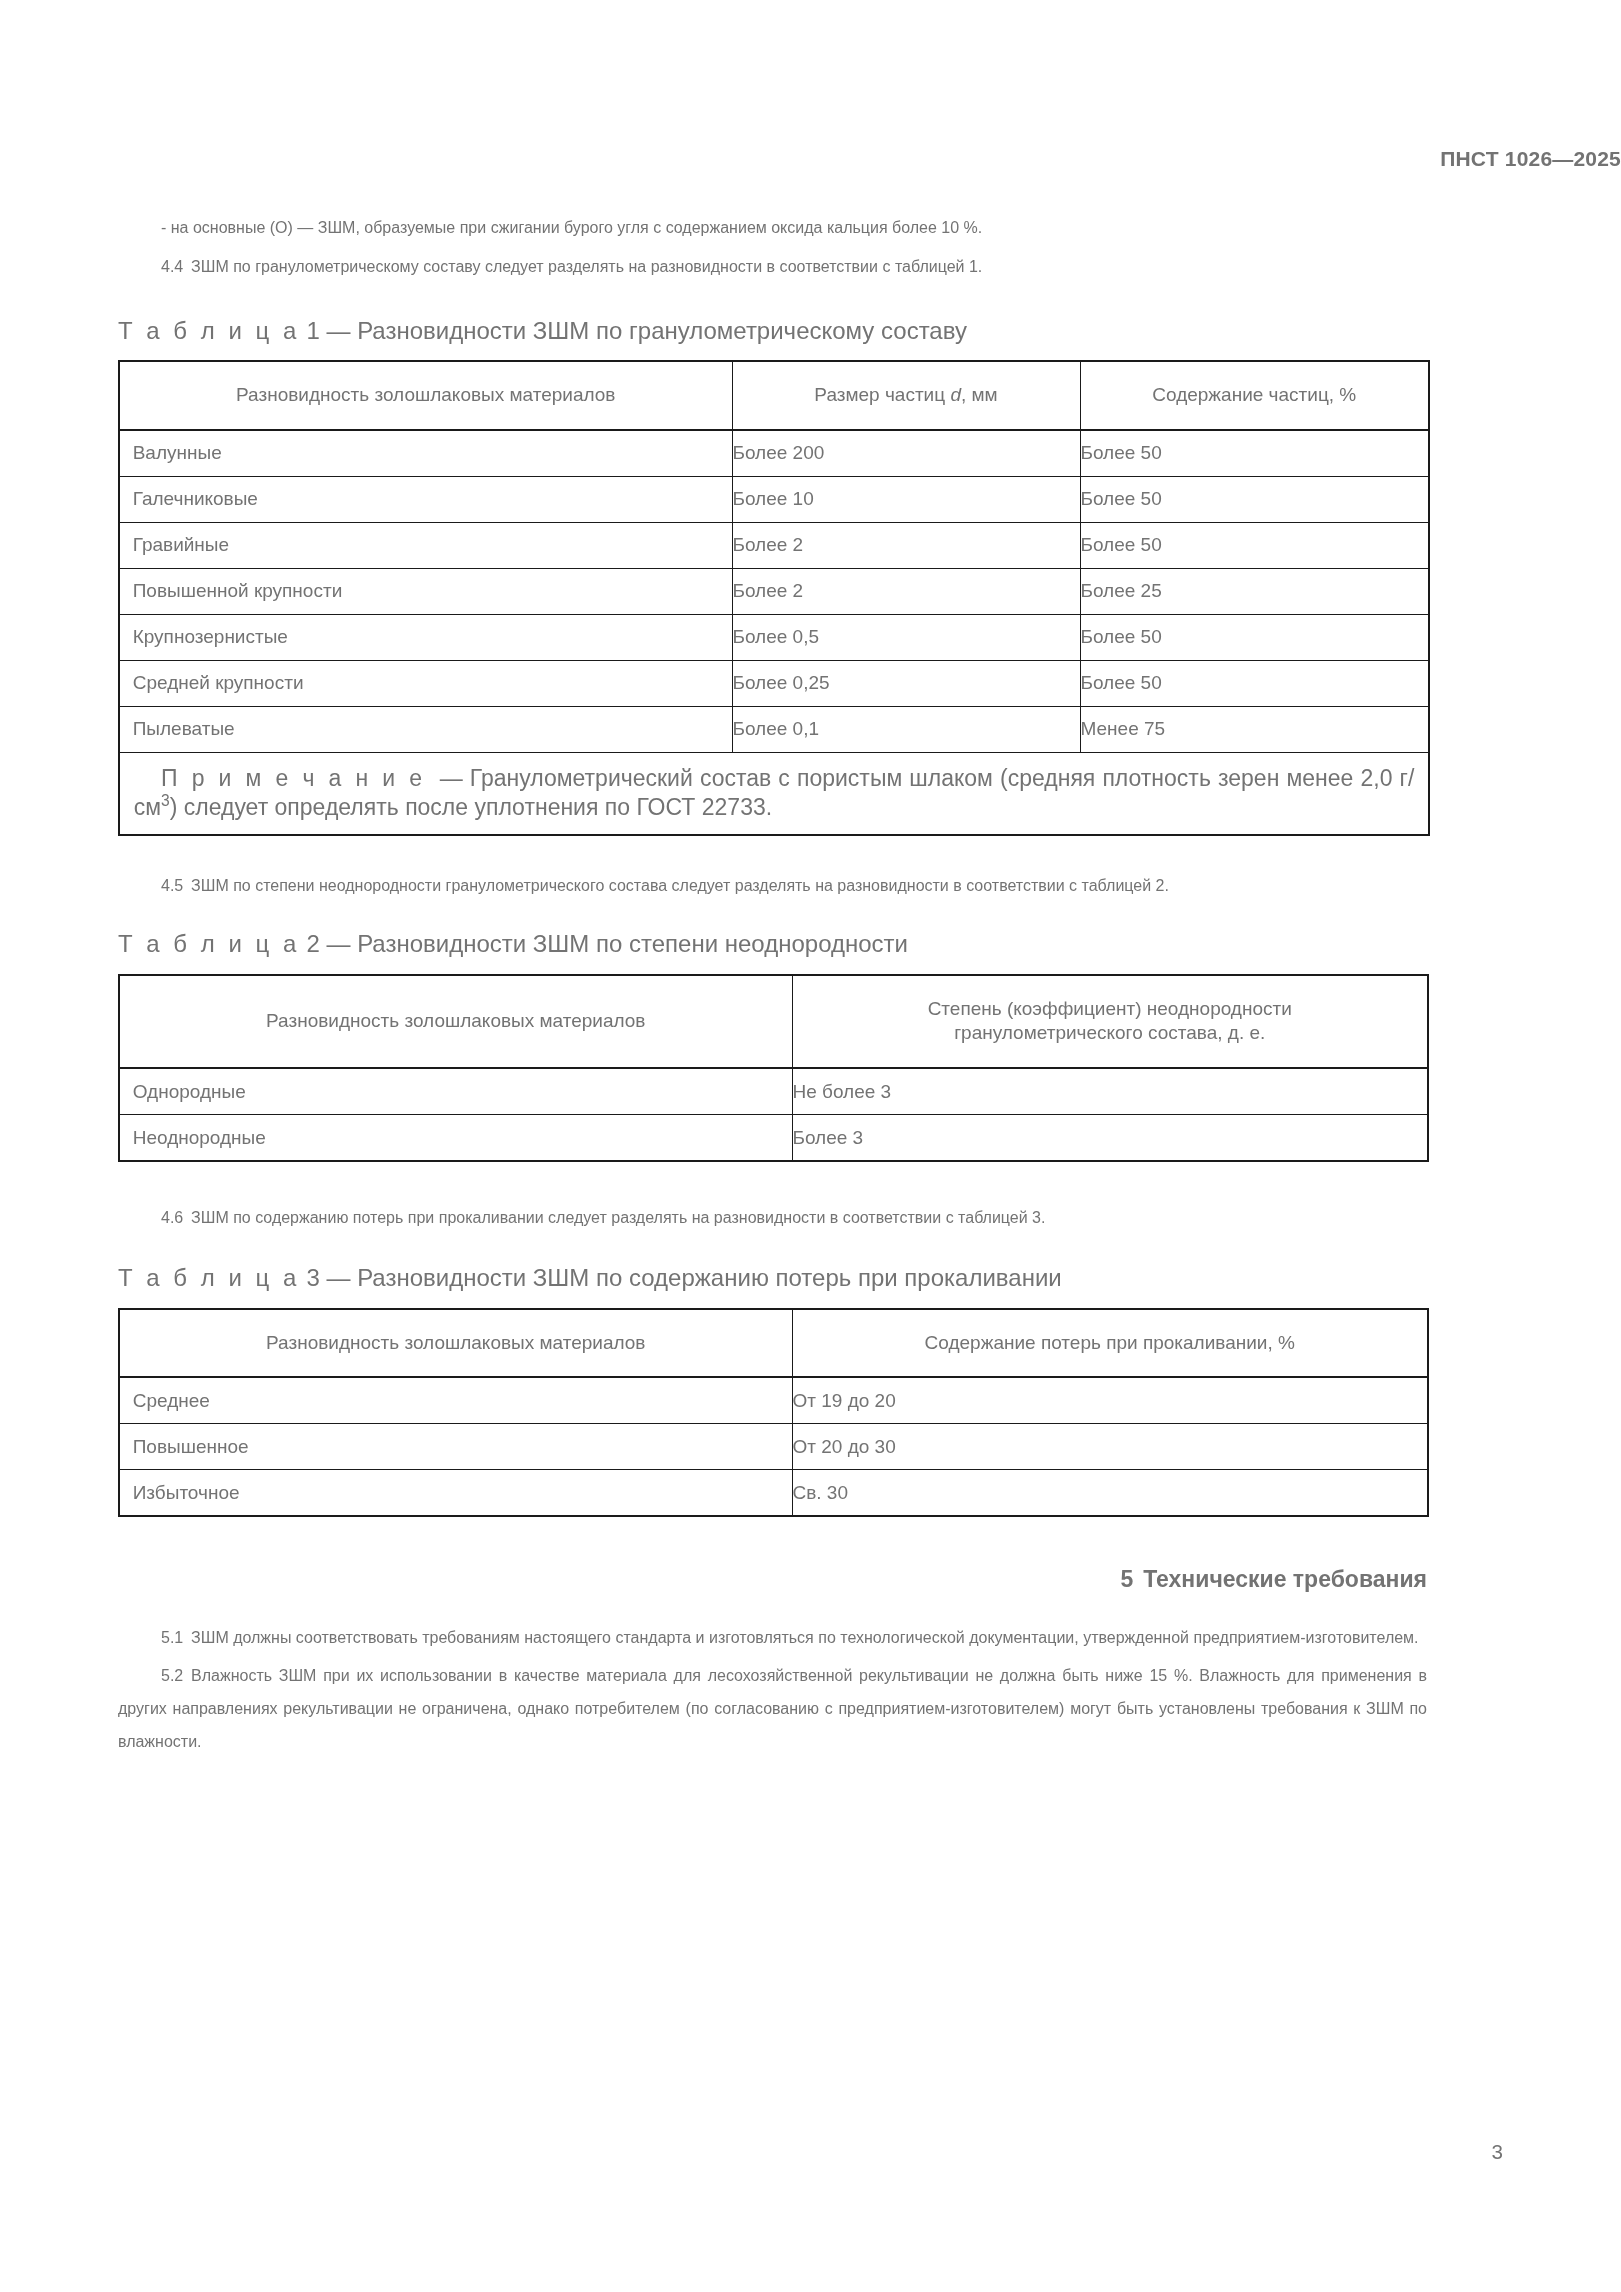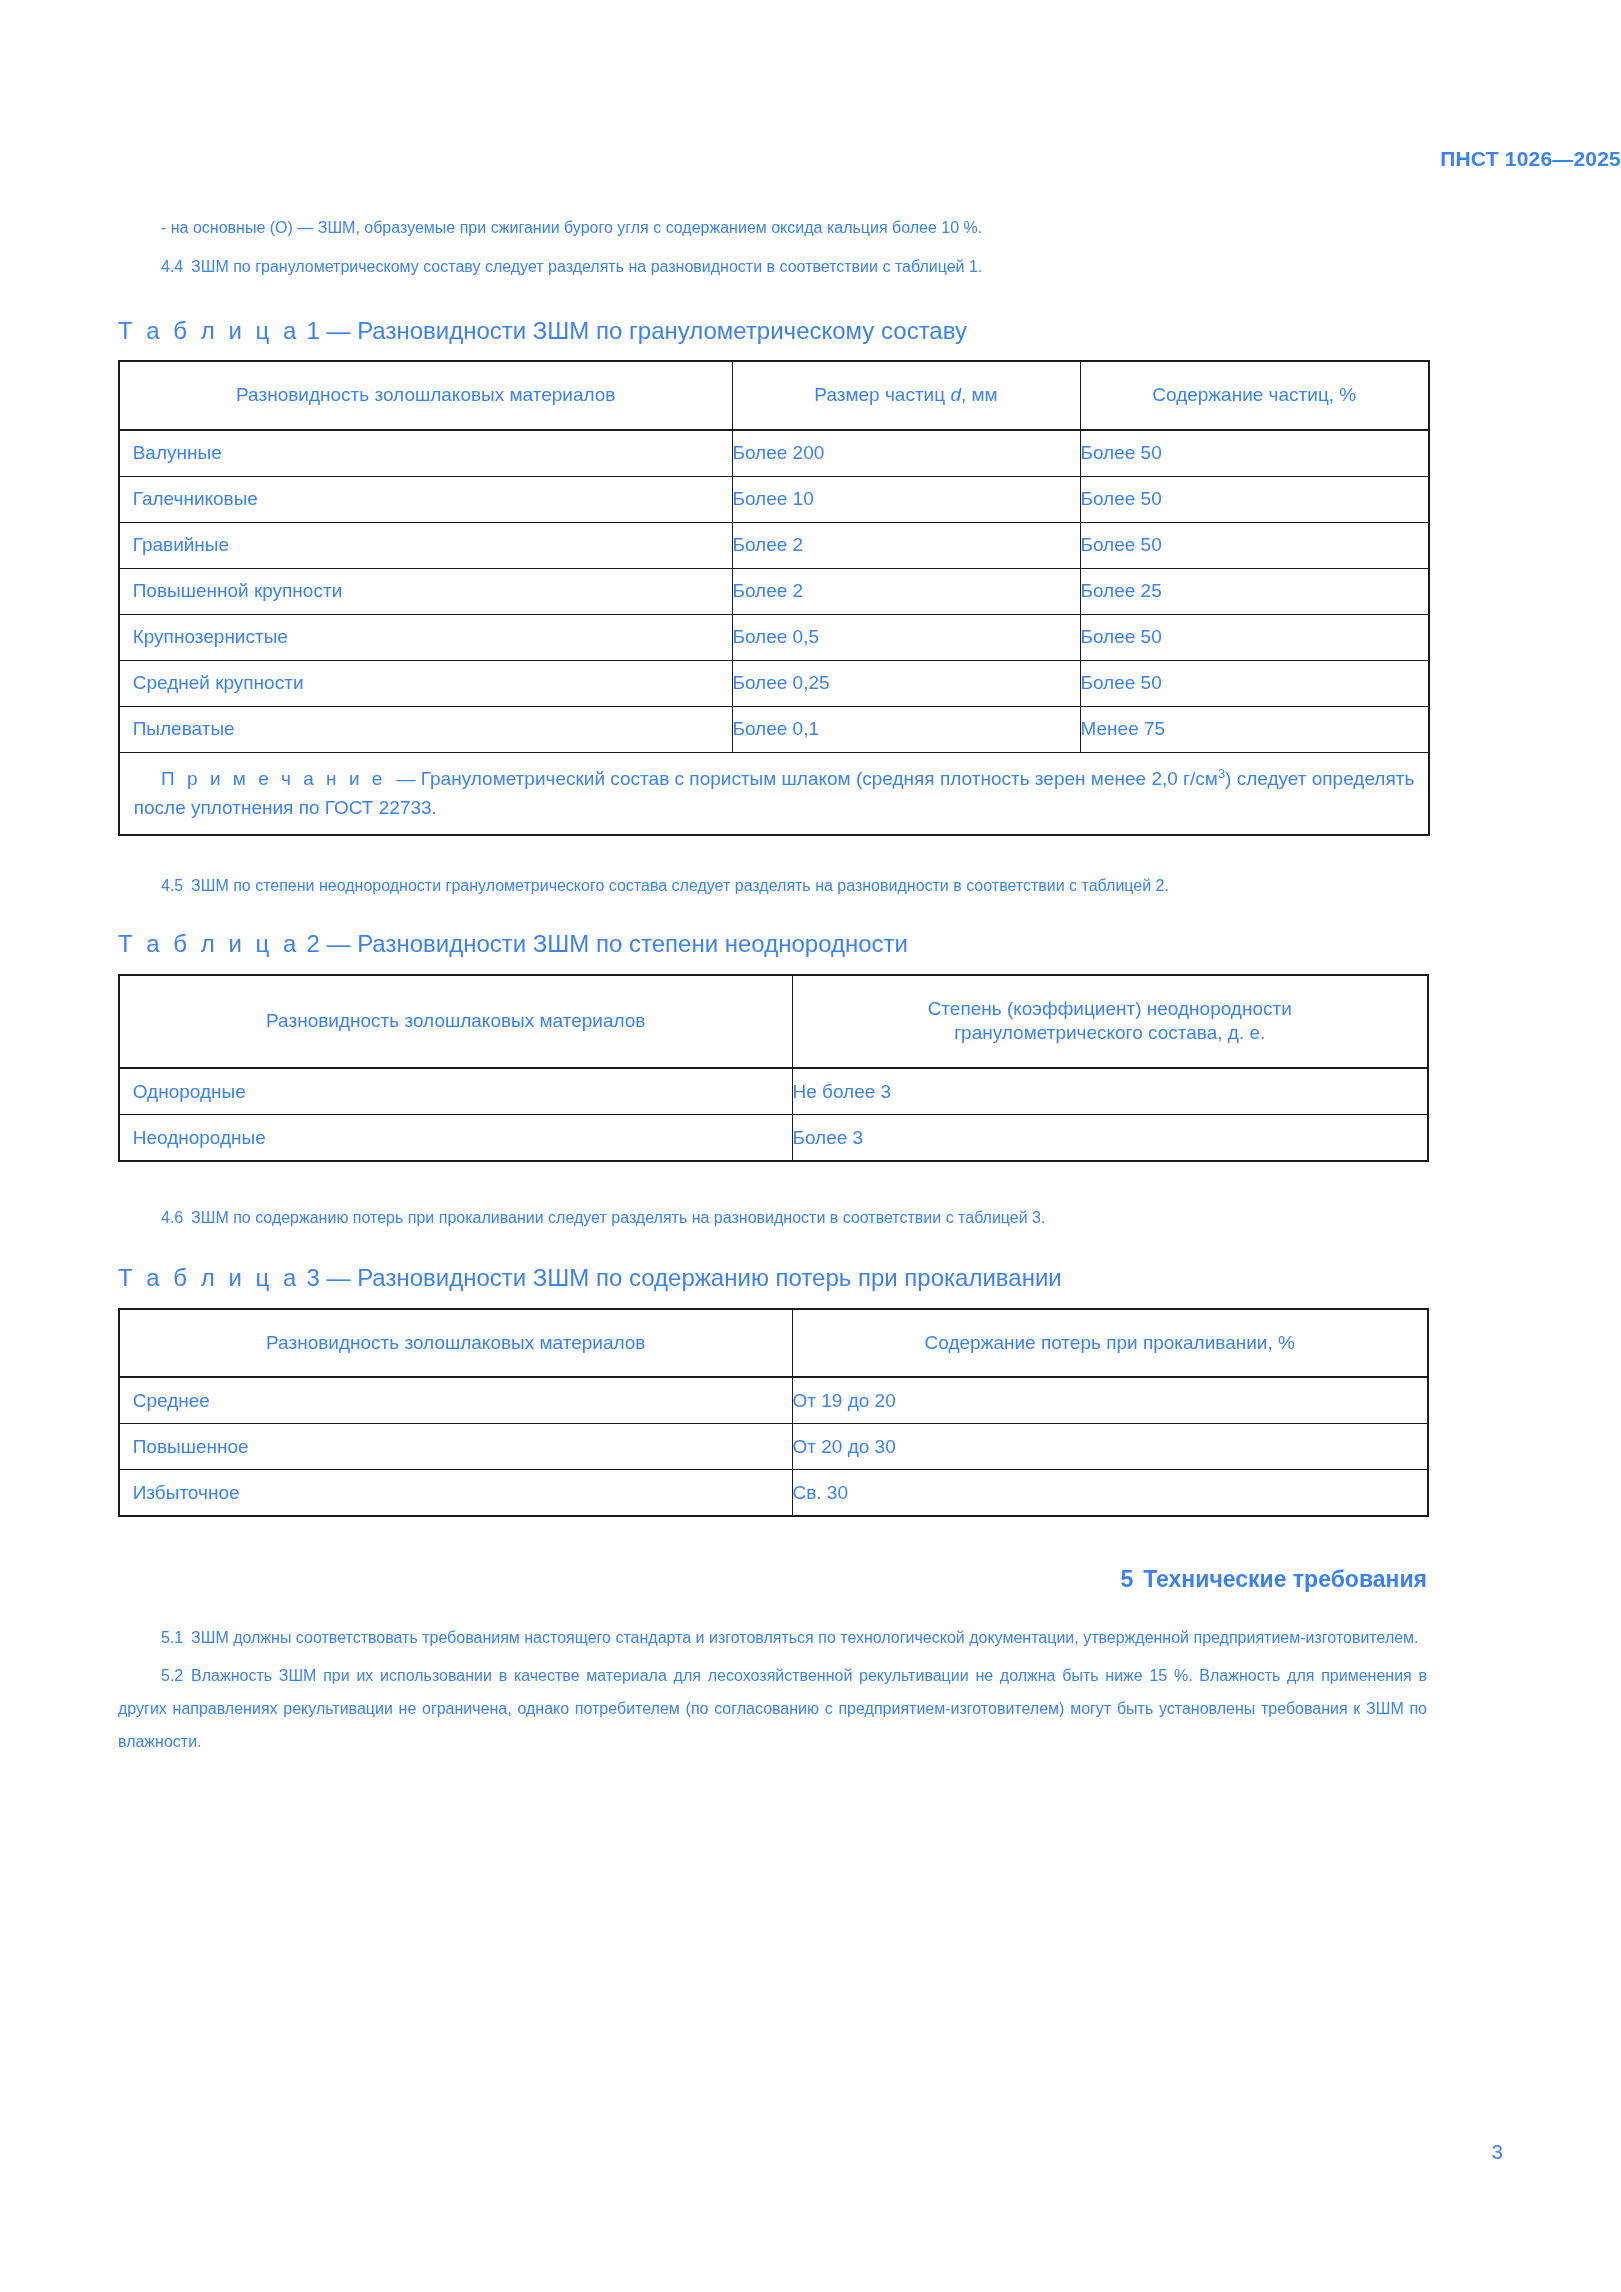--- a/index.html
+++ b/index.html
@@ -7,21 +7,21 @@
     padding: 0;
     background: #ffffff;
   }
   .page {
     position: relative;
     width: 1621px;
     height: 2293px;
     margin: 0 auto;
     background: #ffffff;
     font-family: "Liberation Sans", sans-serif;
-    color: #3b82f6;
+    color: #737373;
     box-sizing: border-box;
   }
   .content {
     position: absolute;
     left: 118px;
     top: 0;
     width: 1309px;
   }
 
   
@@ -97,21 +97,21 @@
   thead td.h-name, thead td.h-val {
     text-align: center;
     padding: 5.9px 9.8px !important;
   }
   td.note {
     border-top: 2.5px solid #1a1a1a;
     text-align: justify;
     text-justify: inter-word;
     padding: 10.8px 13.7px 12.7px 13.7px !important;
     line-height: 29px;
-    font-size: 19px;
+    font-size: 23px;
     height: auto;
   }
   td.note .lbl {
     letter-spacing: 3.5px;
     padding-left: 27.4px;
   }
   sup {
     font-size: 0.68em;
     vertical-align: super;
     line-height: 0;

